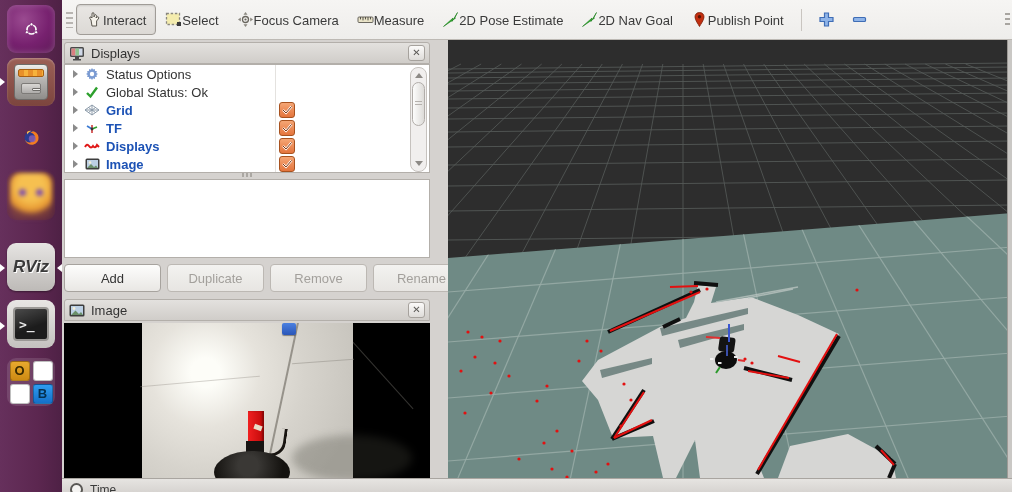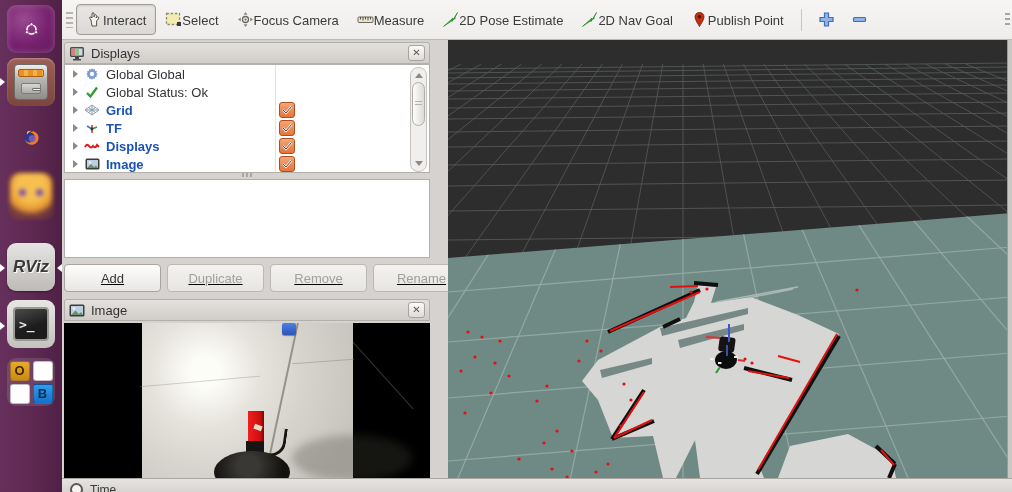--- a/index.html
+++ b/index.html
@@ -73,21 +73,21 @@
   #treescroll { position:absolute; right:2px; top:2px; width:17px; height:105px; background:#f1efee; border:1px solid #c6c2be; border-radius:8px; }
   #treescroll .thumb { position:absolute; left:1px; top:14px; width:13px; height:44px; background:linear-gradient(90deg,#fdfdfc,#dddbd8); border:1px solid #b1ada9; border-radius:7px; }
   #treescroll .thumb i { display:block; margin:18px auto 0; width:7px; height:5px;
     background:repeating-linear-gradient(180deg,#b5b1ad 0 1px,transparent 1px 3px); }
   .scr-arr { position:absolute; left:4px; width:0; height:0; border-left:4px solid transparent; border-right:4px solid transparent; }
   .scr-up { top:5px; border-bottom:5px solid #8d8a86; }
   .scr-dn { bottom:5px; border-top:5px solid #8d8a86; }
   #splitter { position:absolute; left:150px; top:133px; width:70px; height:5px; display:flex; justify-content:center; gap:2px; }
   #splitter i { width:2px; height:4px; background:#aaa7a2; }
   #descbox { position:absolute; left:2px; top:139px; width:366px; height:79px; background:#fff; border:1px solid #b3afaa; }
-  #btnrow { position:absolute; left:2px; top:224px; width:406px; height:28px; display:flex; gap:6px;text-decoration:underline; }
+  #btnrow { position:absolute; left:2px; top:224px; width:406px; height:28px; display:flex; gap:6px; }
   .pbtn { flex:1; border:1px solid #a7a39e; border-radius:4px; background:linear-gradient(180deg,#fdfdfc,#e9e7e4);
     font-size:13px; color:#333; display:flex; align-items:center; justify-content:center; }
   .pbtn.disabled { color:#a3a09c; background:linear-gradient(180deg,#f3f2f0,#e7e5e2); border-color:#bcb8b3; }
 
   
   #imghead { top:259px; }
   #camera { position:absolute; left:2px; top:283px; width:366px; height:155px; background:#000; overflow:hidden; }
   #floor { position:absolute; left:78px; top:0; width:211px; height:155px;
     background:radial-gradient(circle at 30% 32%, #fdfdf8 0 8%, #e6e3dc 30%, #d6d3cc 55%, #c8c5be 85%); }
   .tileline { position:absolute; background:#96928a; }
@@ -278,21 +278,21 @@
 
   <div id="tree">
     <div class="trow">
       <span class="arrow"></span>
       <span class="dicon">
         <svg width="14" height="14" viewBox="0 0 14 14">
             <path d="M7 1 l1 1.6 1.8-.6.2 1.9 1.9.2-.6 1.8L13 7l-1.6 1 .6 1.8-1.9.2-.2 1.9-1.8-.6L7 13l-1-1.6-1.8.6-.2-1.9-1.9-.2.6-1.8L1 7l1.6-1-.6-1.8 1.9-.2.2-1.9 1.8.6Z" fill="#7b9bd2"></path>
             <circle cx="7" cy="7" r="2.2" fill="#fff"></circle>
           </svg>
       </span>
-      <span class="lbl">Global Global</span>
+      <span class="lbl">Status Options</span>
       <span class="colsep"></span>
     </div>
     <div class="trow">
       <span class="arrow"></span>
       <span class="dicon">
         <svg width="14" height="14" viewBox="0 0 14 14">
             <path d="M2 8 L5.5 11.5 L12 2.5" fill="none" stroke="#2da02d" stroke-width="2.4"></path>
           </svg>
       </span>
       <span class="lbl">Global Status: Ok</span>

